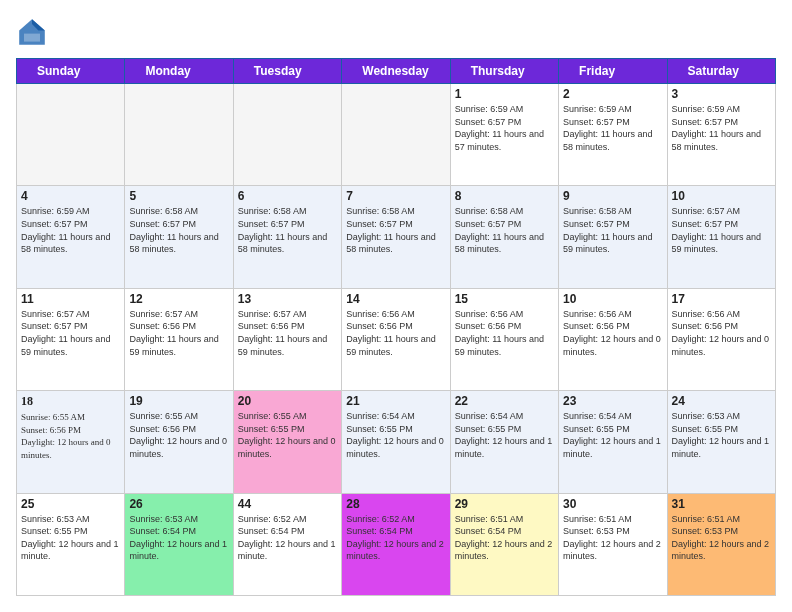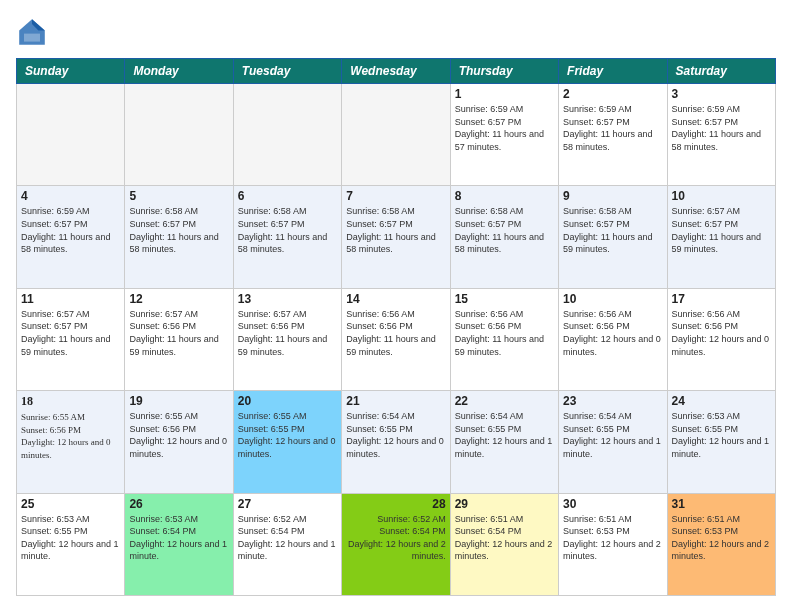--- a/index.html
+++ b/index.html
@@ -52,28 +52,27 @@
     .location-title {
       font-size: 16px;
       color: #444;
     }
     .calendar {
       width: 100%;
       border-collapse: collapse;
       flex: 1;
     }
     .calendar th {
-      background: #0f766e;
+      background: #6d28d9;
       color: #fff;
       font-size: 12px;
       font-weight: bold;
-      padding: 5px 8px;
+      padding: 5px 20px;
       border: 1px solid #1a5da5;
       text-align: left;
-      font-style: italic;
     }
     .calendar td {
       border: 1px solid #ccc;
       vertical-align: top;
       padding: 3px 4px;
       font-size: 9.5px;
       color: #222;
       width: calc(100% / 7);
       height: 82px;
       background: #fff;
@@ -215,21 +214,21 @@
         </tr>
         <tr>
           <td style="background: rgb(237, 242, 250); font-family: Liberation Serif, serif;">
             <span class="day-number">18</span>
             <div class="day-info">Sunrise: 6:55 AM<br>Sunset: 6:56 PM<br>Daylight: 12 hours and 0 minutes.</div>
           </td>
           <td style="background: rgb(237, 242, 250);">
             <span class="day-number">19</span>
             <div class="day-info">Sunrise: 6:55 AM<br>Sunset: 6:56 PM<br>Daylight: 12 hours and 0 minutes.</div>
           </td>
-          <td style="background: #7dd3fc;">
+          <td style="background: #f9a8d4;">
             <span class="day-number">20</span>
             <div class="day-info">Sunrise: 6:55 AM<br>Sunset: 6:55 PM<br>Daylight: 12 hours and 0 minutes.</div>
           </td>
           <td style="background: rgb(237, 242, 250);">
             <span class="day-number">21</span>
             <div class="day-info">Sunrise: 6:54 AM<br>Sunset: 6:55 PM<br>Daylight: 12 hours and 0 minutes.</div>
           </td>
           <td style="background: rgb(237, 242, 250); margin-left: 48px;">
             <span class="day-number">22</span>
             <div class="day-info">Sunrise: 6:54 AM<br>Sunset: 6:55 PM<br>Daylight: 12 hours and 1 minute.</div>
@@ -246,24 +245,24 @@
         <tr>
           <td style="background: rgb(255, 255, 255);">
             <span class="day-number">25</span>
             <div class="day-info">Sunrise: 6:53 AM<br>Sunset: 6:55 PM<br>Daylight: 12 hours and 1 minute.</div>
           </td>
           <td style="background: #86efac;">
             <span class="day-number">26</span>
             <div class="day-info">Sunrise: 6:53 AM<br>Sunset: 6:54 PM<br>Daylight: 12 hours and 1 minute.</div>
           </td>
           <td style="background: rgb(255, 255, 255);">
-            <span class="day-number">27</span>
+            <span class="day-number">44</span>
             <div class="day-info">Sunrise: 6:52 AM<br>Sunset: 6:54 PM<br>Daylight: 12 hours and 1 minute.</div>
           </td>
-          <td style="background: #84cc16; text-align: right;">
+          <td style="background: #d946ef;">
             <span class="day-number">28</span>
             <div class="day-info">Sunrise: 6:52 AM<br>Sunset: 6:54 PM<br>Daylight: 12 hours and 2 minutes.</div>
           </td>
           <td style="background: #fef9c3;">
             <span class="day-number">29</span>
             <div class="day-info">Sunrise: 6:51 AM<br>Sunset: 6:54 PM<br>Daylight: 12 hours and 2 minutes.</div>
           </td>
           <td style="background: rgb(255, 255, 255);">
             <span class="day-number">30</span>
             <div class="day-info">Sunrise: 6:51 AM<br>Sunset: 6:53 PM<br>Daylight: 12 hours and 2 minutes.</div>

